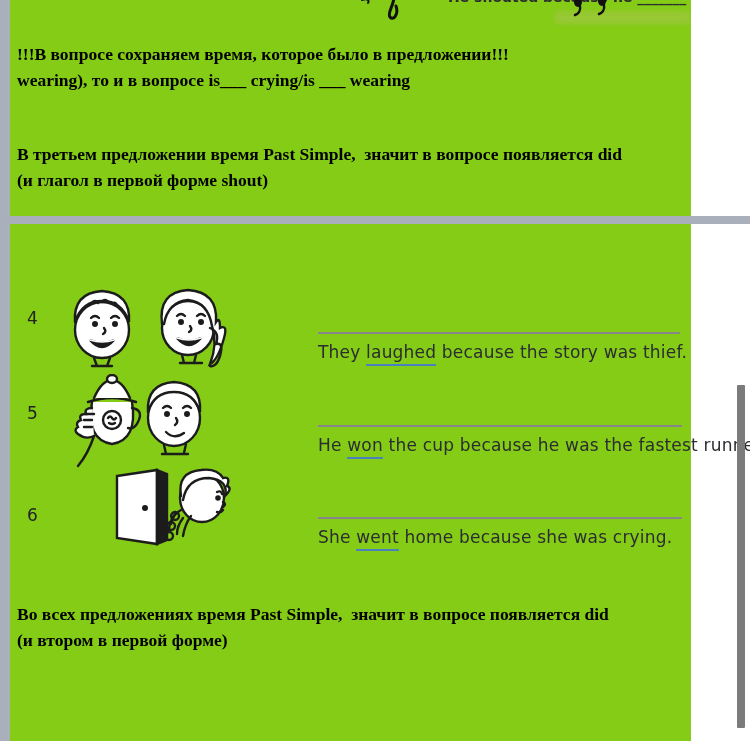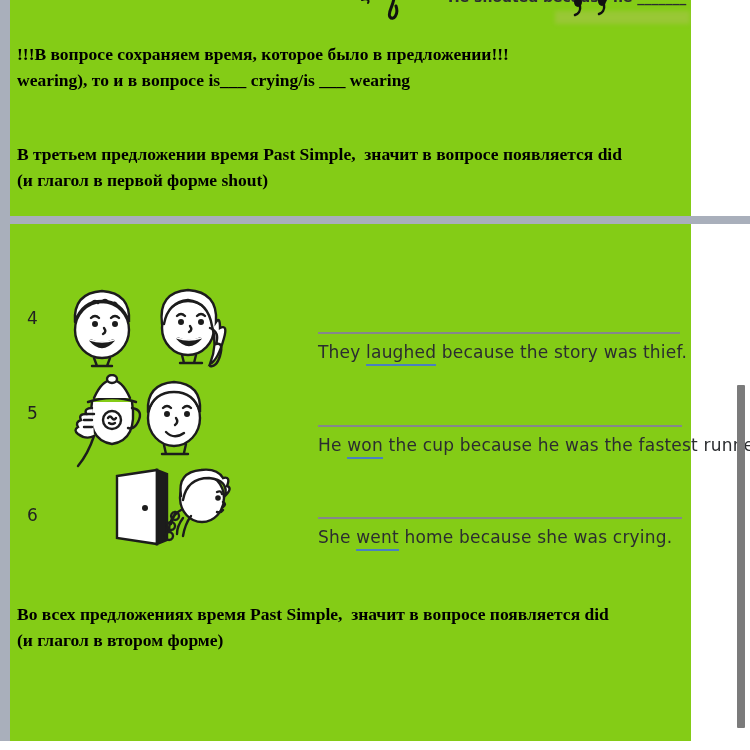--- a/index.html
+++ b/index.html
@@ -168,17 +168,17 @@
     </g>
   </svg>
 
   <div class="answer-line" style="left:308px;top:293px;width:364px"></div>
   <div class="sentence" style="left:308px;top:303px">
     <span>She </span><span class="verb">went</span><span> home because she was crying.</span>
   </div>
 
   <div id="note3">
     <div class="ru">Во всех предложениях время Past Simple,  значит в вопросе появляется did</div>
-    <div class="ru">(и глагол в втором форме)</div>
+    <div class="ru">(и втором в первой форме)</div>
   </div>
 </div>
 
 <div class="scroll-thumb"></div>
 
 </body></html>

